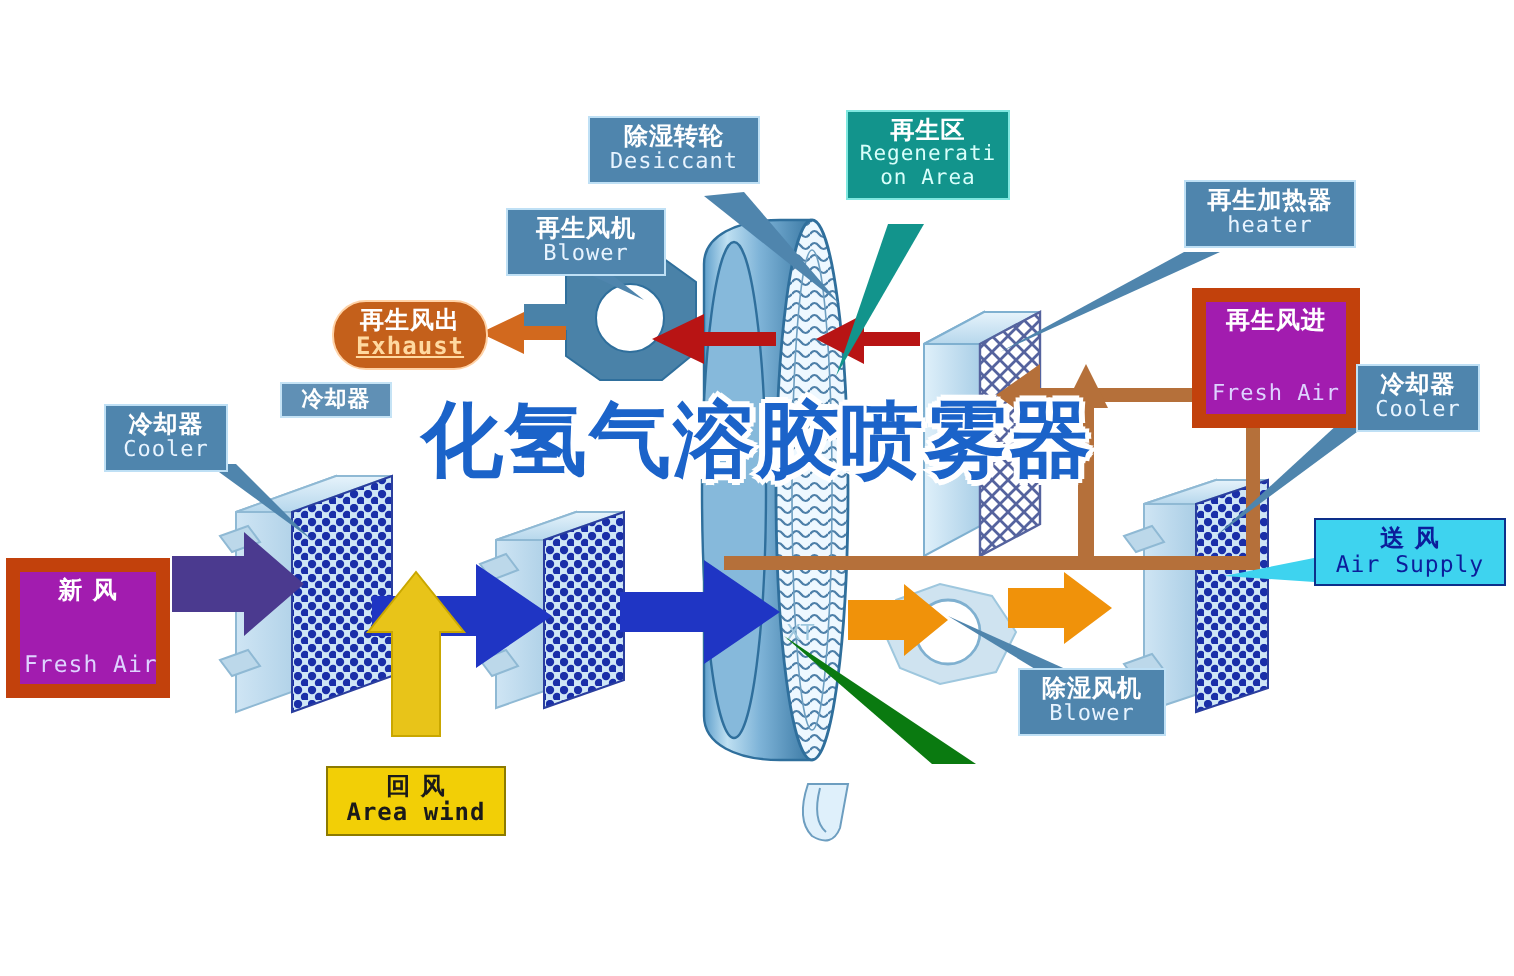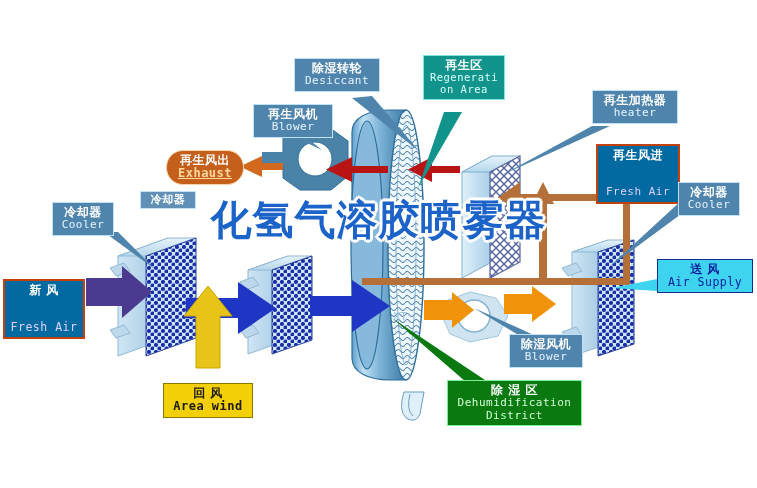--- a/index.html
+++ b/index.html
@@ -20,21 +20,21 @@
   .lbl.steel .en{color:#e8f4ff;}
 
   .lbl.teal{background:#12948c;border:1px solid #7fe8e0;color:#ffffff;}
   .lbl.teal .cn{color:#ffffff;}
   .lbl.teal .en{color:#d8fffb;}
 
   .lbl.orange{background:#c4601b;border:1px solid #ffd2a6;}
   .lbl.orange .cn{color:#ffffff;}
   .lbl.orange .en{color:#ffd9a0;text-decoration:underline;}
 
-  .lbl.purple{background:#0369a1;border:2px solid #c2410c;}
+  .lbl.purple{background:#a21caf;border:7px solid #c2410c;}
   .lbl.purple .cn{color:#ffffff;}
   .lbl.purple .en{color:#ded3ff;margin-top:24px;}
 
   .lbl.yellow{background:#f2cf06;border:1px solid #8c7a00;}
   .lbl.yellow .cn{color:#1a1a1a;}
   .lbl.yellow .en{color:#1a1a1a;}
 
   .lbl.green{background:#0a7a10;border:1px solid #7df09a;}
   .lbl.green .cn{color:#ffffff;}
   .lbl.green .en{color:#d5ffd9;}
@@ -275,25 +275,20 @@
   <div class="lbl yellow" style="left:163px;top:383px;width:90px;padding:3px 2px;font-size:12px;">
     <span class="cn">回    风</span>
     <span class="en" style="font-size:12px;font-weight:700;">Area wind</span>
   </div>
 
   <div class="lbl steel" style="left:509px;top:334px;width:74px;padding:3px 2px;font-size:12px;">
     <span class="cn">除湿风机</span>
     <span class="en" style="font-size:11px;">Blower</span>
   </div>
 
-  <div class="lbl green" style="left:447px;top:380px;width:135px;padding:3px 2px;font-size:12px;">
-    <span class="cn">除    湿    区</span>
-    <span class="en" style="font-size:11px;">Dehumidification</span>
-    <span class="en" style="font-size:11px;">District</span>
-  </div>
 
   <div class="lbl cyan" style="left:657px;top:259px;width:96px;padding:3px 2px;font-size:12px;">
     <span class="cn">送    风</span>
     <span class="en" style="font-size:11.5px;">Air Supply</span>
   </div>
 
   <div id="title">
     <span class="line l2">化氢气溶胶喷雾器</span>
   </div>
 

